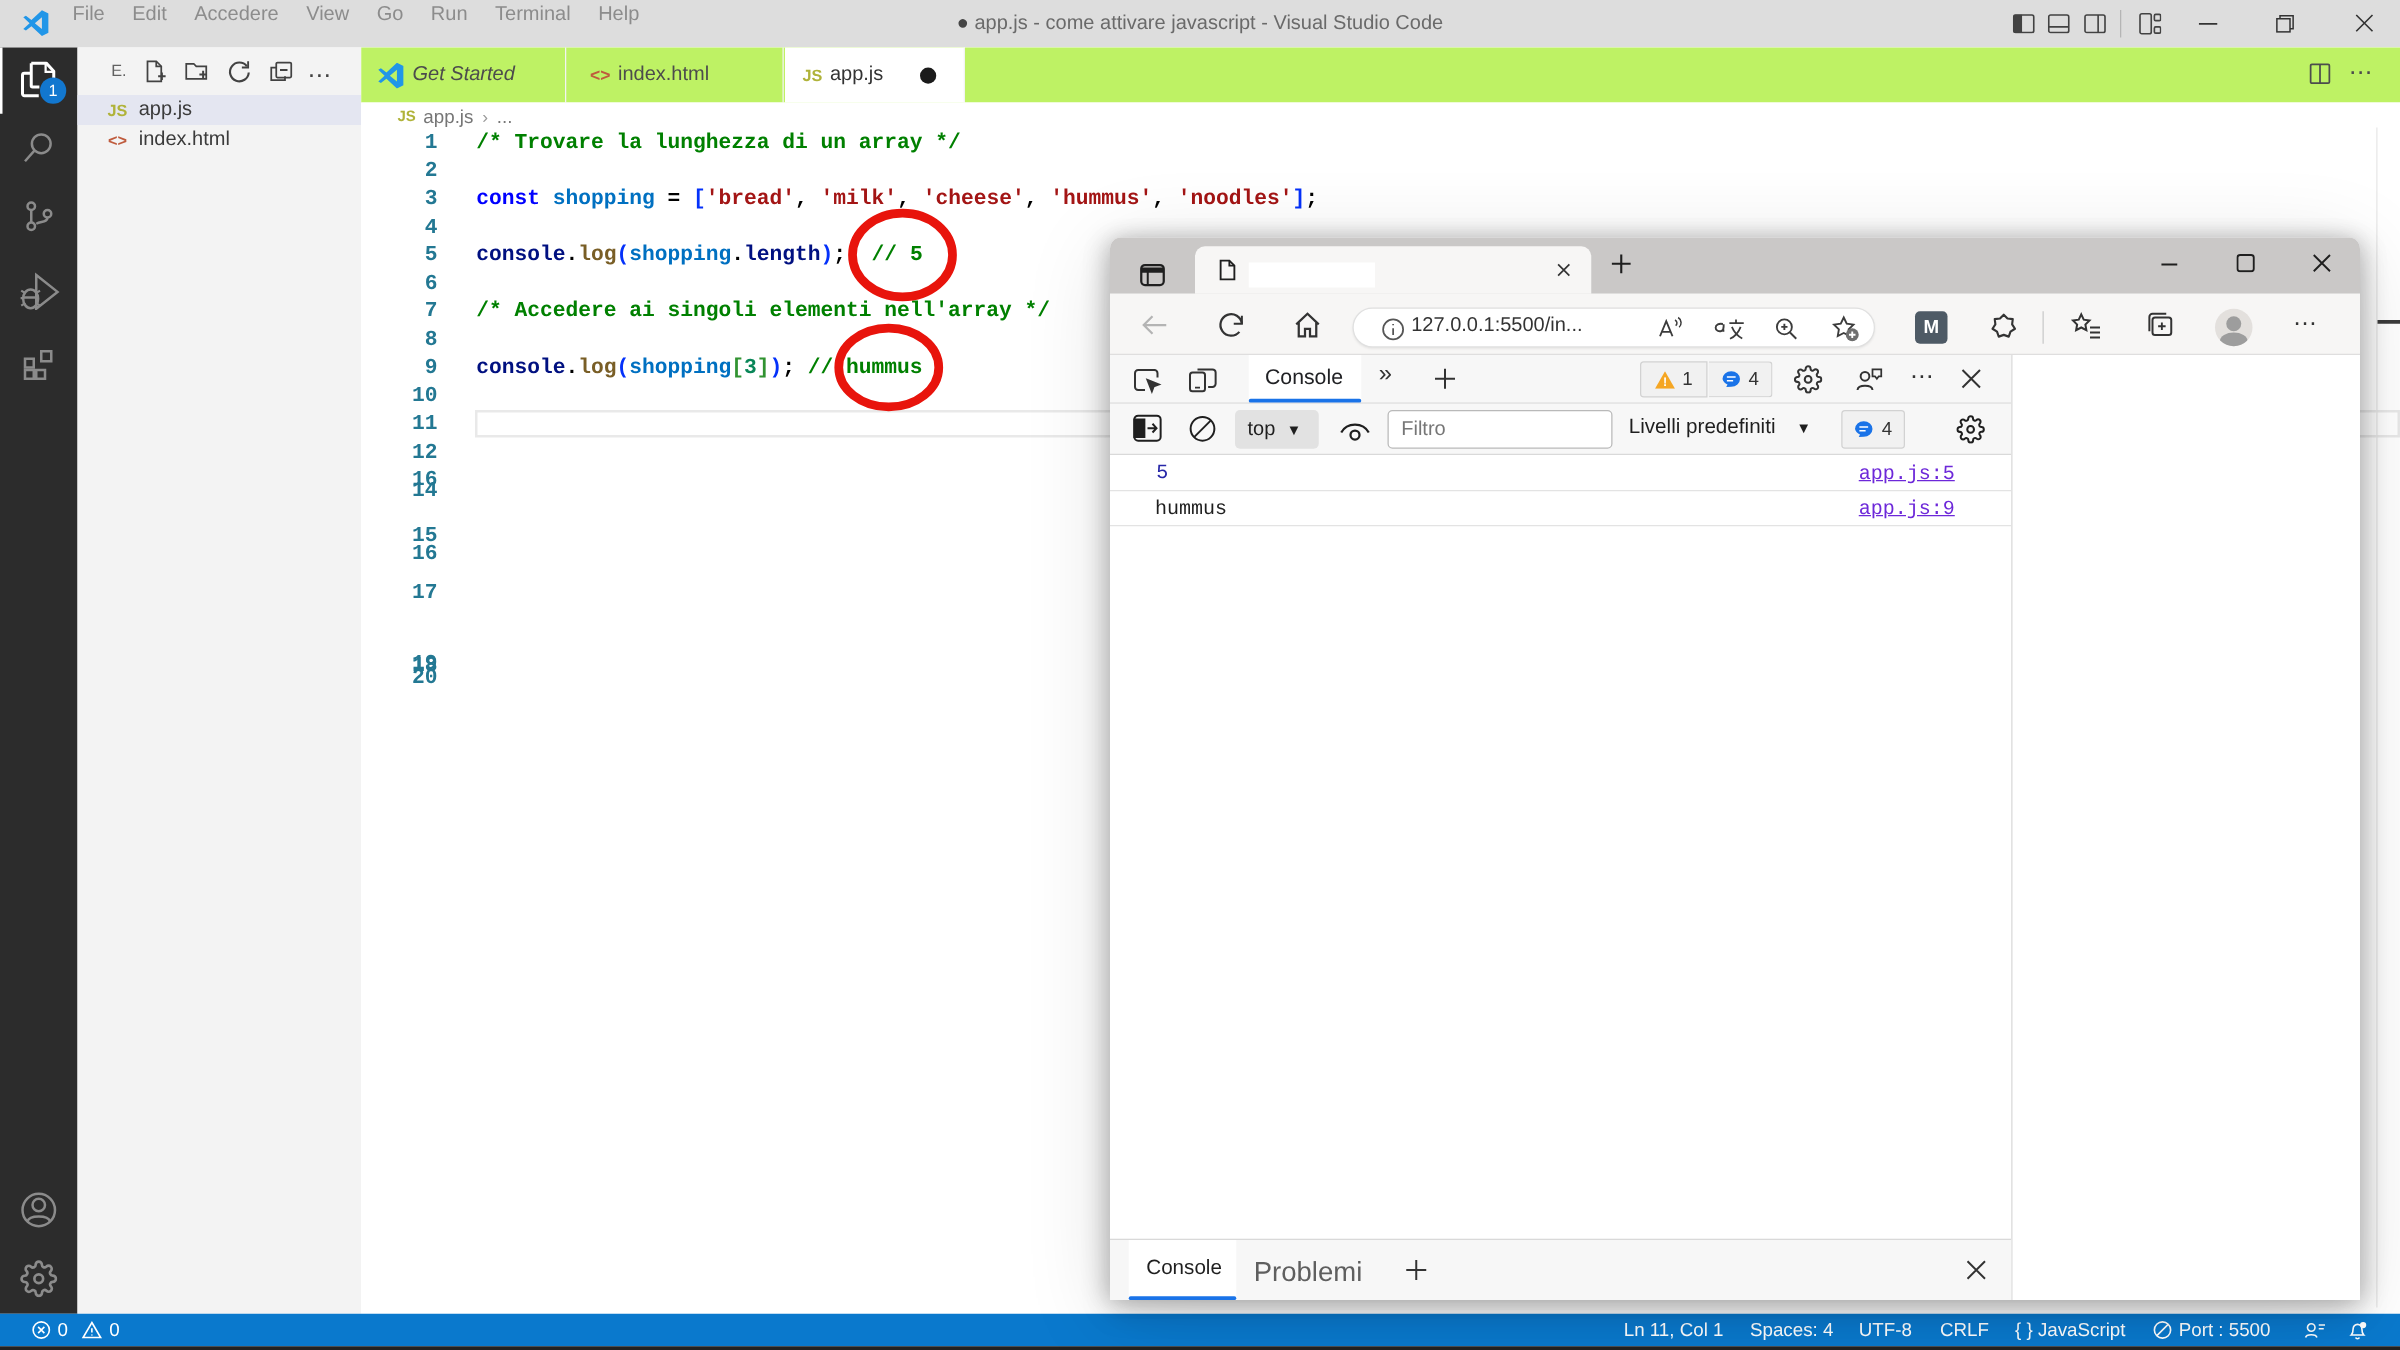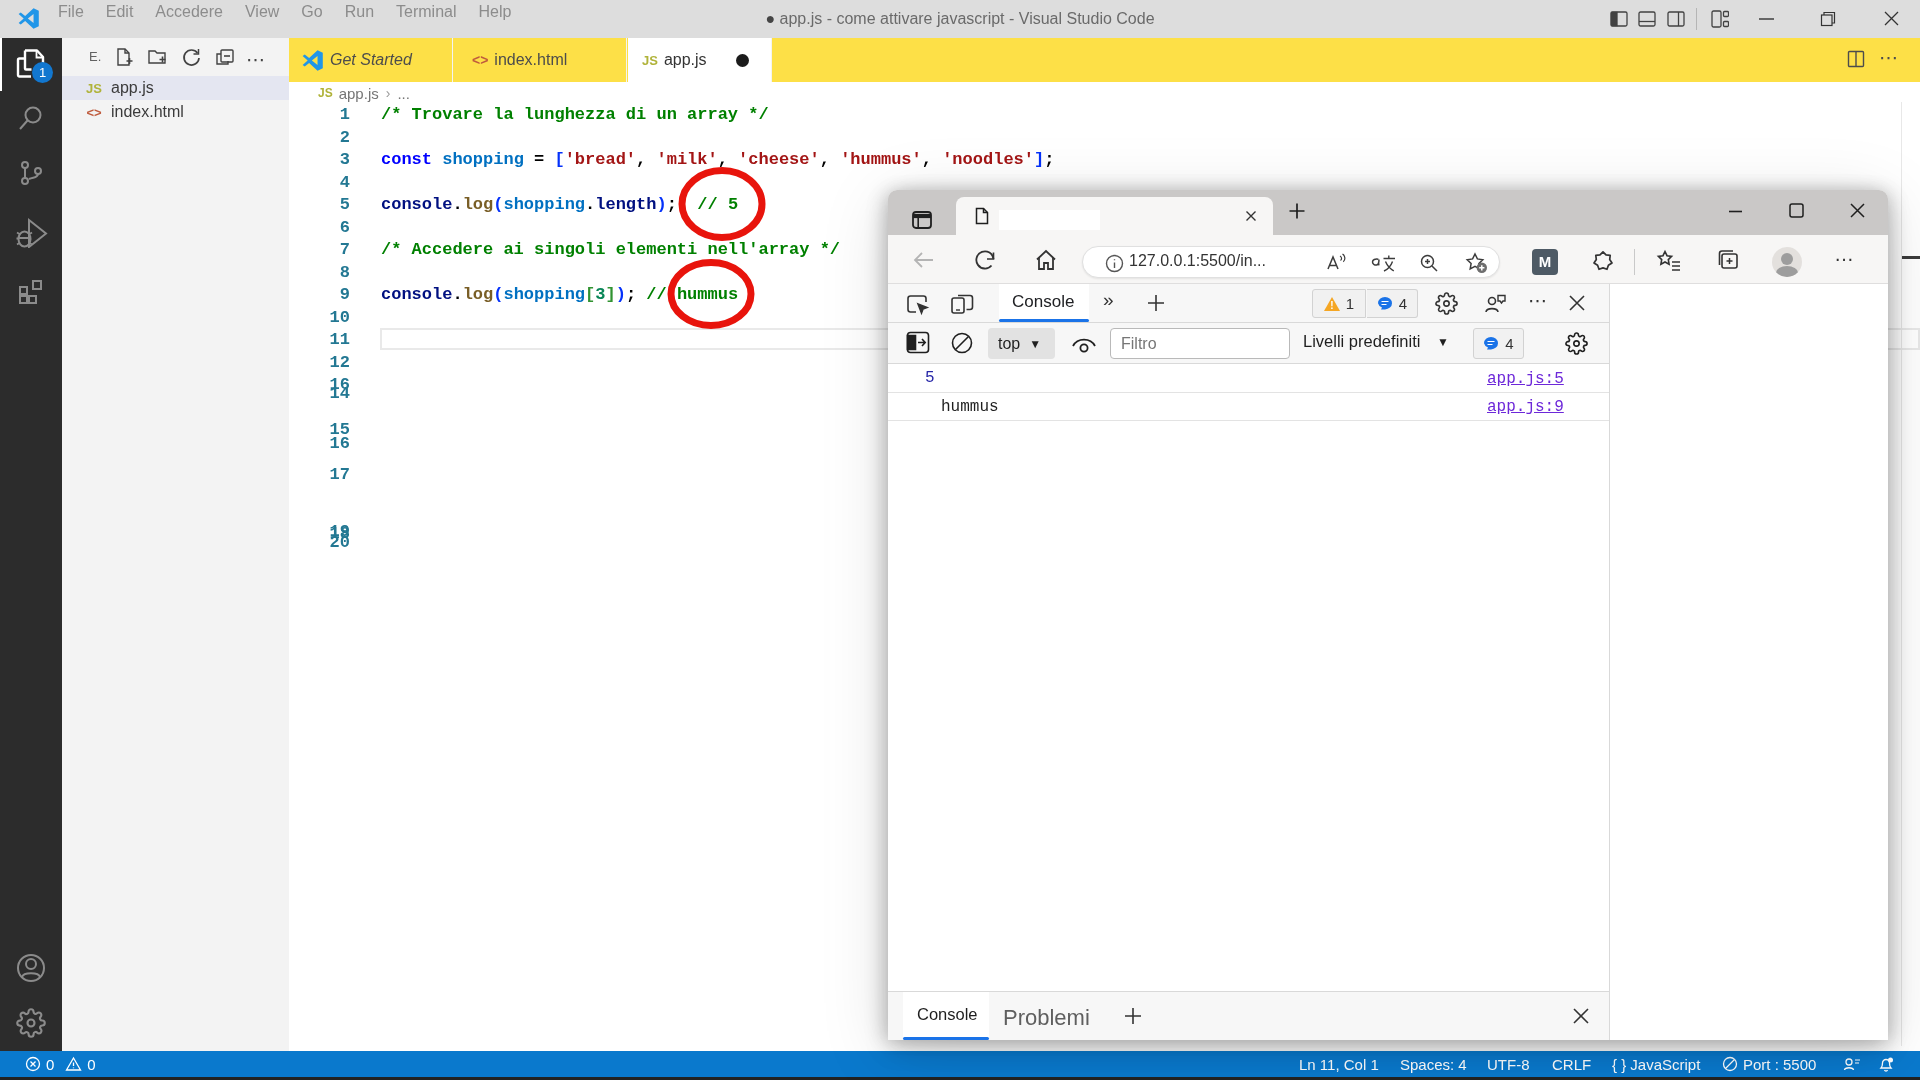--- a/index.html
+++ b/index.html
@@ -14,21 +14,21 @@
 
 .activitybar{position:absolute;left:0;top:38px;width:62px;height:1013px;background:#2c2c2c;}
 .abicon{position:absolute;left:0;width:62px;display:flex;justify-content:center;}
 
 .sidebar{position:absolute;left:62px;top:38px;width:227px;height:1013px;background:#f3f3f3;}
 .sbhead{position:absolute;left:0;top:0;width:227px;height:38px;}
 .filerow{position:absolute;left:0;width:227px;height:24px;display:flex;align-items:center;font-size:16px;color:#3b3b3b;}
 .filerow .fi{width:20px;margin-left:22px;margin-right:7px;text-align:center;font-weight:bold;font-size:13px;}
 
 .editor{position:absolute;left:289px;top:38px;width:1631px;height:1013px;background:#fff;}
-.tabbar{position:absolute;left:0;top:0;width:1631px;height:44px;background:#fde047;}
+.tabbar{position:absolute;left:0;top:0;width:1631px;height:44px;background:#bef264;}
 .tab{position:absolute;top:0;height:44px;display:flex;align-items:center;font-size:16px;color:#4c4c4c;border-right:1px solid #f3f3f3;}
 .tab.active{background:#fff;color:#333;}
 .breadcrumb{position:absolute;left:0;top:44px;width:1631px;height:22px;background:#fff;display:flex;align-items:center;font-size:15px;color:#767676;}
 .code{position:absolute;left:0;top:64px;width:1631px;height:949px;font-family:"Liberation Mono",monospace;font-size:17px;font-weight:bold;white-space:pre;}
 .cl{position:absolute;height:23px;line-height:23px;}
 .ln{position:absolute;width:61px;text-align:right;color:#237893;font-family:"Liberation Mono",monospace;font-size:17px;font-weight:bold;line-height:23px;}
 
 .cmt{color:#008000}.kw{color:#0000ff}.var{color:#0070c1}.obj{color:#001080}.fn{color:#795e26}.str{color:#a31515}.b1{color:#0431fa}.b2{color:#319331}.num{color:#098658}.pl{color:#000}
 
 .statusbar{position:absolute;left:0;top:1051px;width:1920px;height:26px;background:#0a79cd;color:#fff;font-size:15px;}
@@ -476,21 +476,21 @@
       </div>
       <svg class="abs" style="left:677px;top:9px" width="23" height="23" viewBox="0 0 24 24" fill="none" stroke="#1f1f1f" stroke-width="1.7">
             <circle cx="12" cy="12" r="2.8"></circle>
             <path d="M19.4 15a1.65 1.65 0 0 0 .33 1.82l.06.06a2 2 0 0 1 0 2.83 2 2 0 0 1-2.83 0l-.06-.06a1.65 1.65 0 0 0-1.82-.33 1.65 1.65 0 0 0-1 1.51V21a2 2 0 0 1-2 2 2 2 0 0 1-2-2v-.09A1.65 1.65 0 0 0 9 19.4a1.65 1.65 0 0 0-1.82.33l-.06.06a2 2 0 0 1-2.83 0 2 2 0 0 1 0-2.83l.06-.06a1.65 1.65 0 0 0 .33-1.82 1.65 1.65 0 0 0-1.51-1H3a2 2 0 0 1-2-2 2 2 0 0 1 2-2h.09A1.65 1.65 0 0 0 4.6 9a1.65 1.65 0 0 0-.33-1.82l-.06-.06a2 2 0 0 1 0-2.83 2 2 0 0 1 2.83 0l.06.06a1.65 1.65 0 0 0 1.82.33H9a1.65 1.65 0 0 0 1-1.51V3a2 2 0 0 1 2-2 2 2 0 0 1 2 2v.09a1.65 1.65 0 0 0 1 1.51 1.65 1.65 0 0 0 1.82-.33l.06-.06a2 2 0 0 1 2.83 0 2 2 0 0 1 0 2.83l-.06.06a1.65 1.65 0 0 0-.33 1.82V9a1.65 1.65 0 0 0 1.51 1H21a2 2 0 0 1 2 2 2 2 0 0 1-2 2h-.09a1.65 1.65 0 0 0-1.51 1z"></path>
           </svg>
     </div>
     <div class="conrow" style="top:80px;height:29px;">
           <span style="margin-left:37px;color:#2727a8;">5</span>
         </div>
     <div class="conlink" style="left:599px;top:86px;">app.js:5</div>
-    <div class="conrow" style="top:109px;height:28px;padding-left:17px;">
+    <div class="conrow" style="top:109px;height:28px;">
           <span style="margin-left:36px;color:#1f1f1f;">hummus</span>
         </div>
     <div class="conlink" style="left:599px;top:114px;">app.js:9</div>
   </div>
   <div class="pagearea"></div>
   <div class="drawer">
     <div class="abs" style="left:15px;top:0;width:86px;height:48px;background:#fff;"></div>
     <div class="abs" style="left:15px;top:45px;width:86px;height:3px;background:#1a73e8;border-radius:2px;"></div>
     <div class="abs" style="left:29px;top:13px;font-size:16.5px;color:#1f1f1f;">Console</div>
     <div class="abs" style="left:115px;top:13px;font-size:22px;color:#5f5f5f;">Problemi</div>

